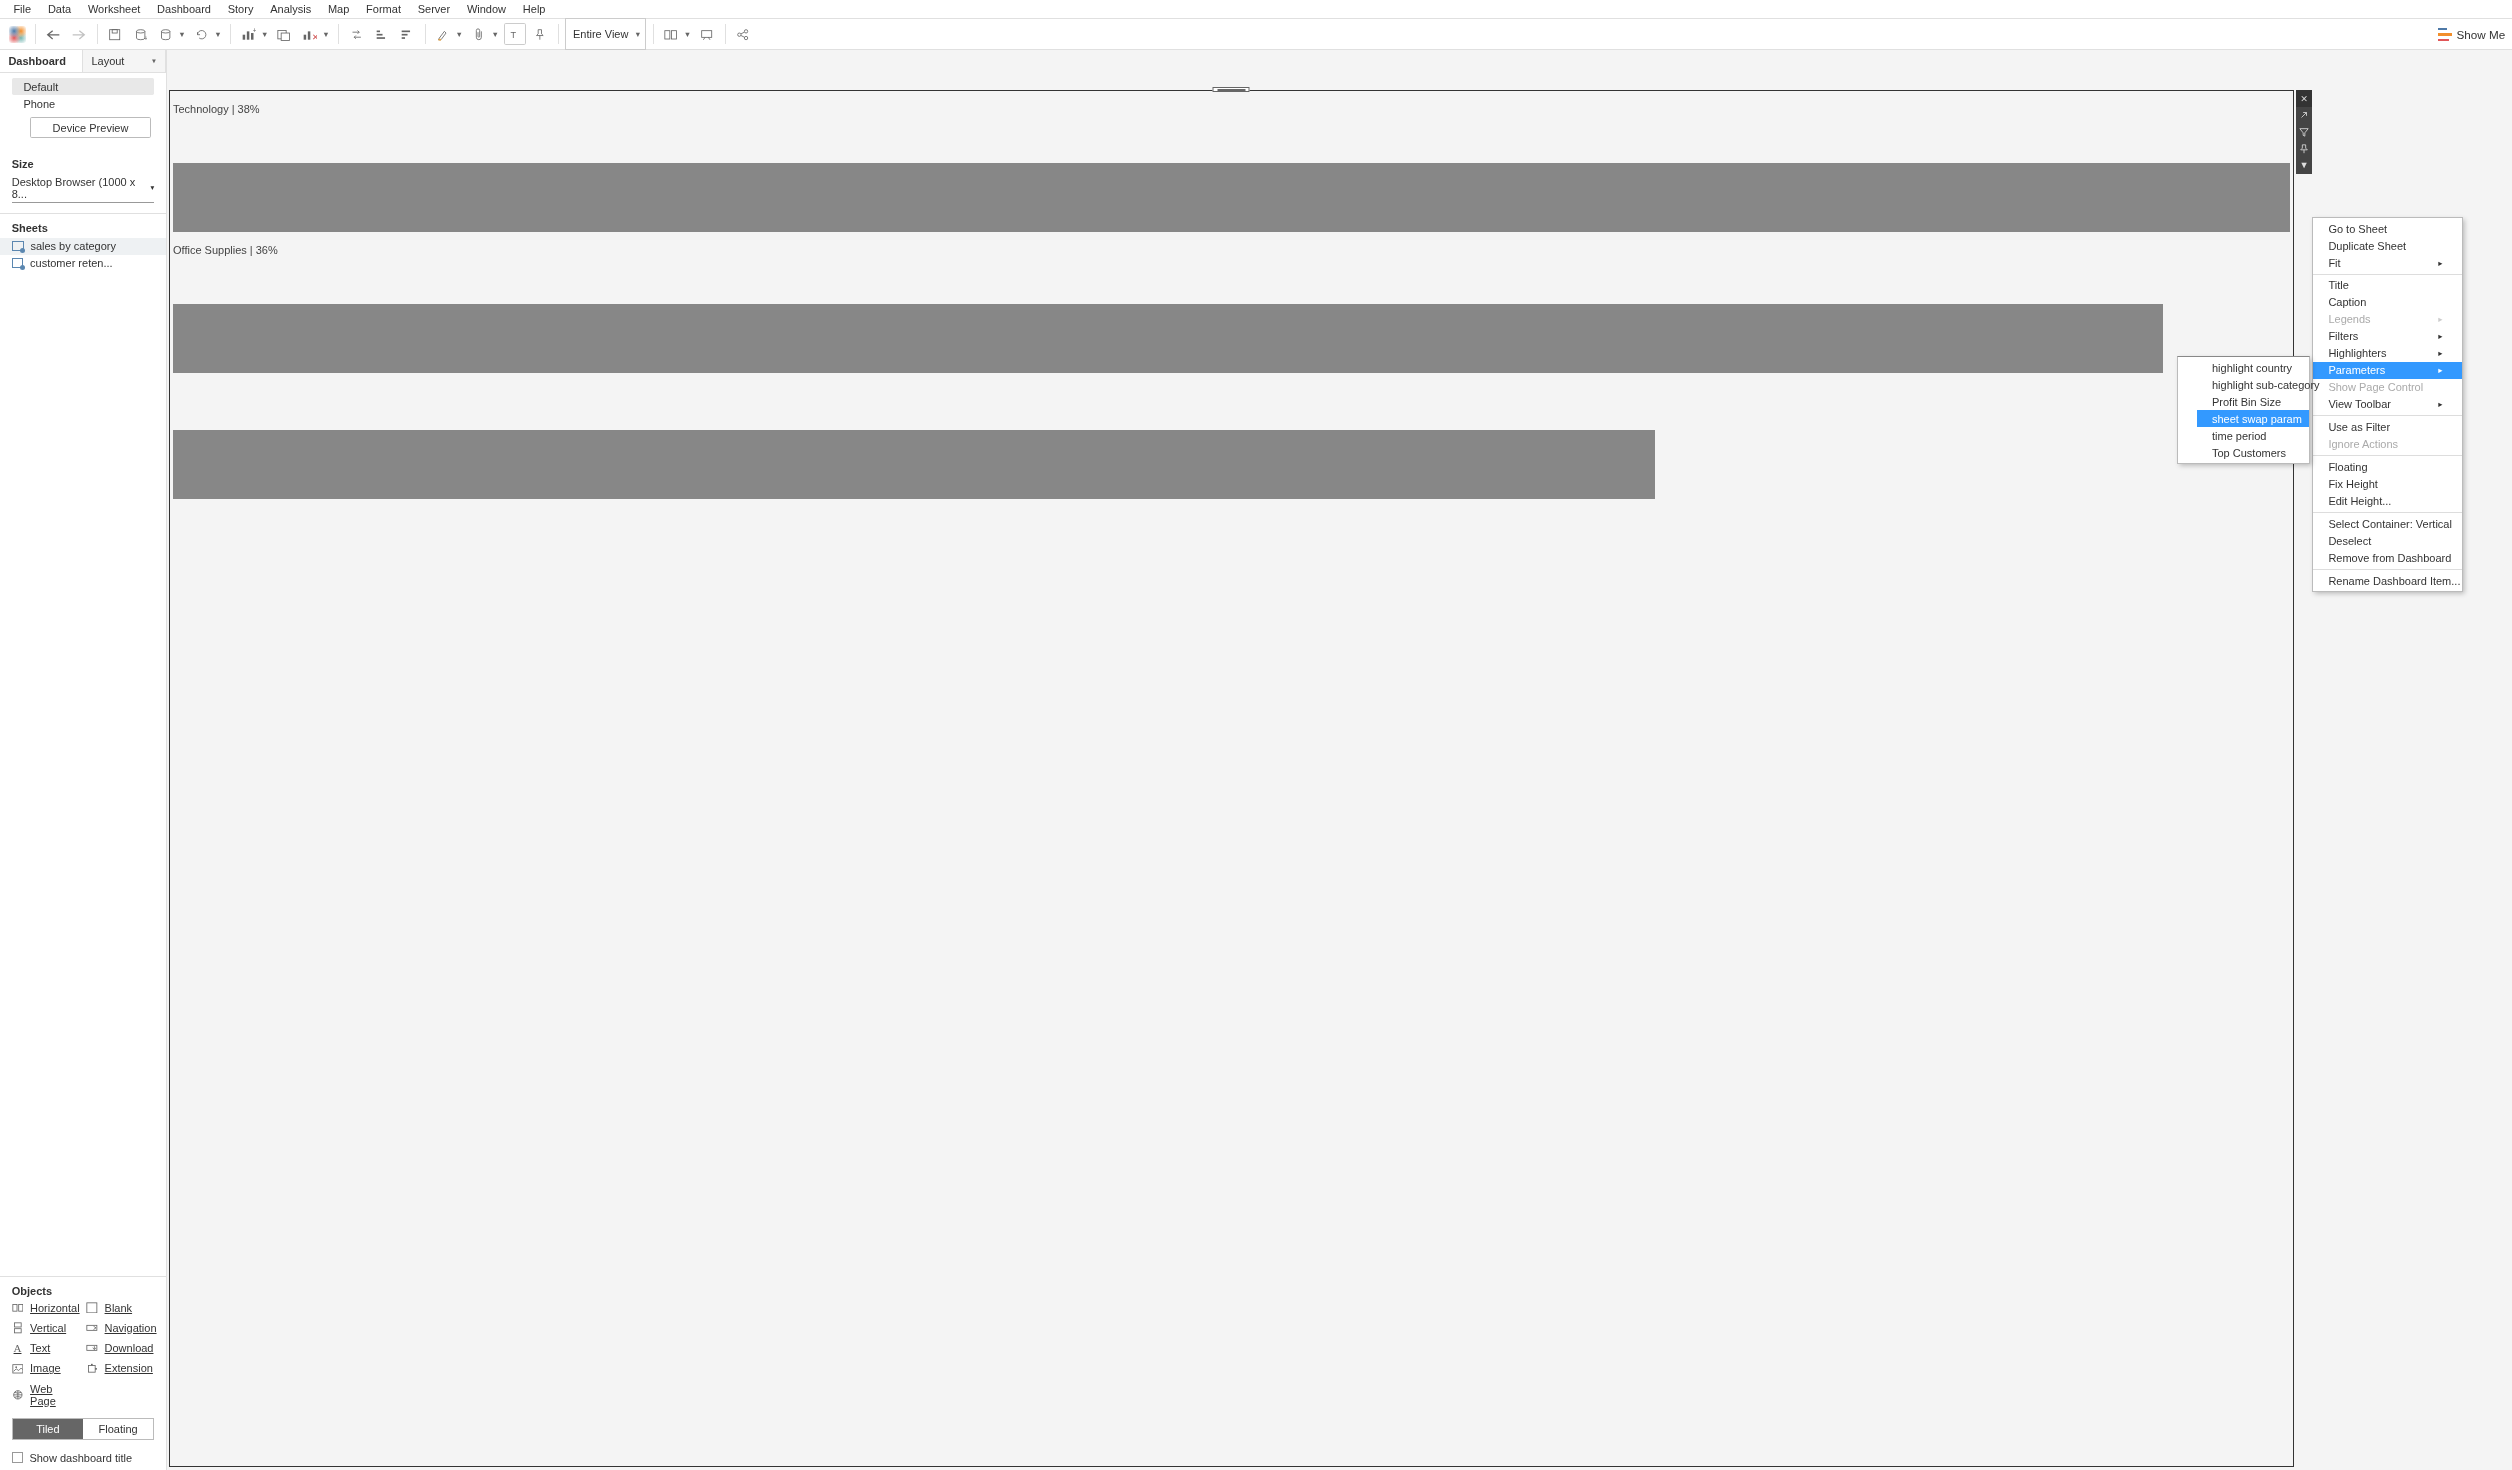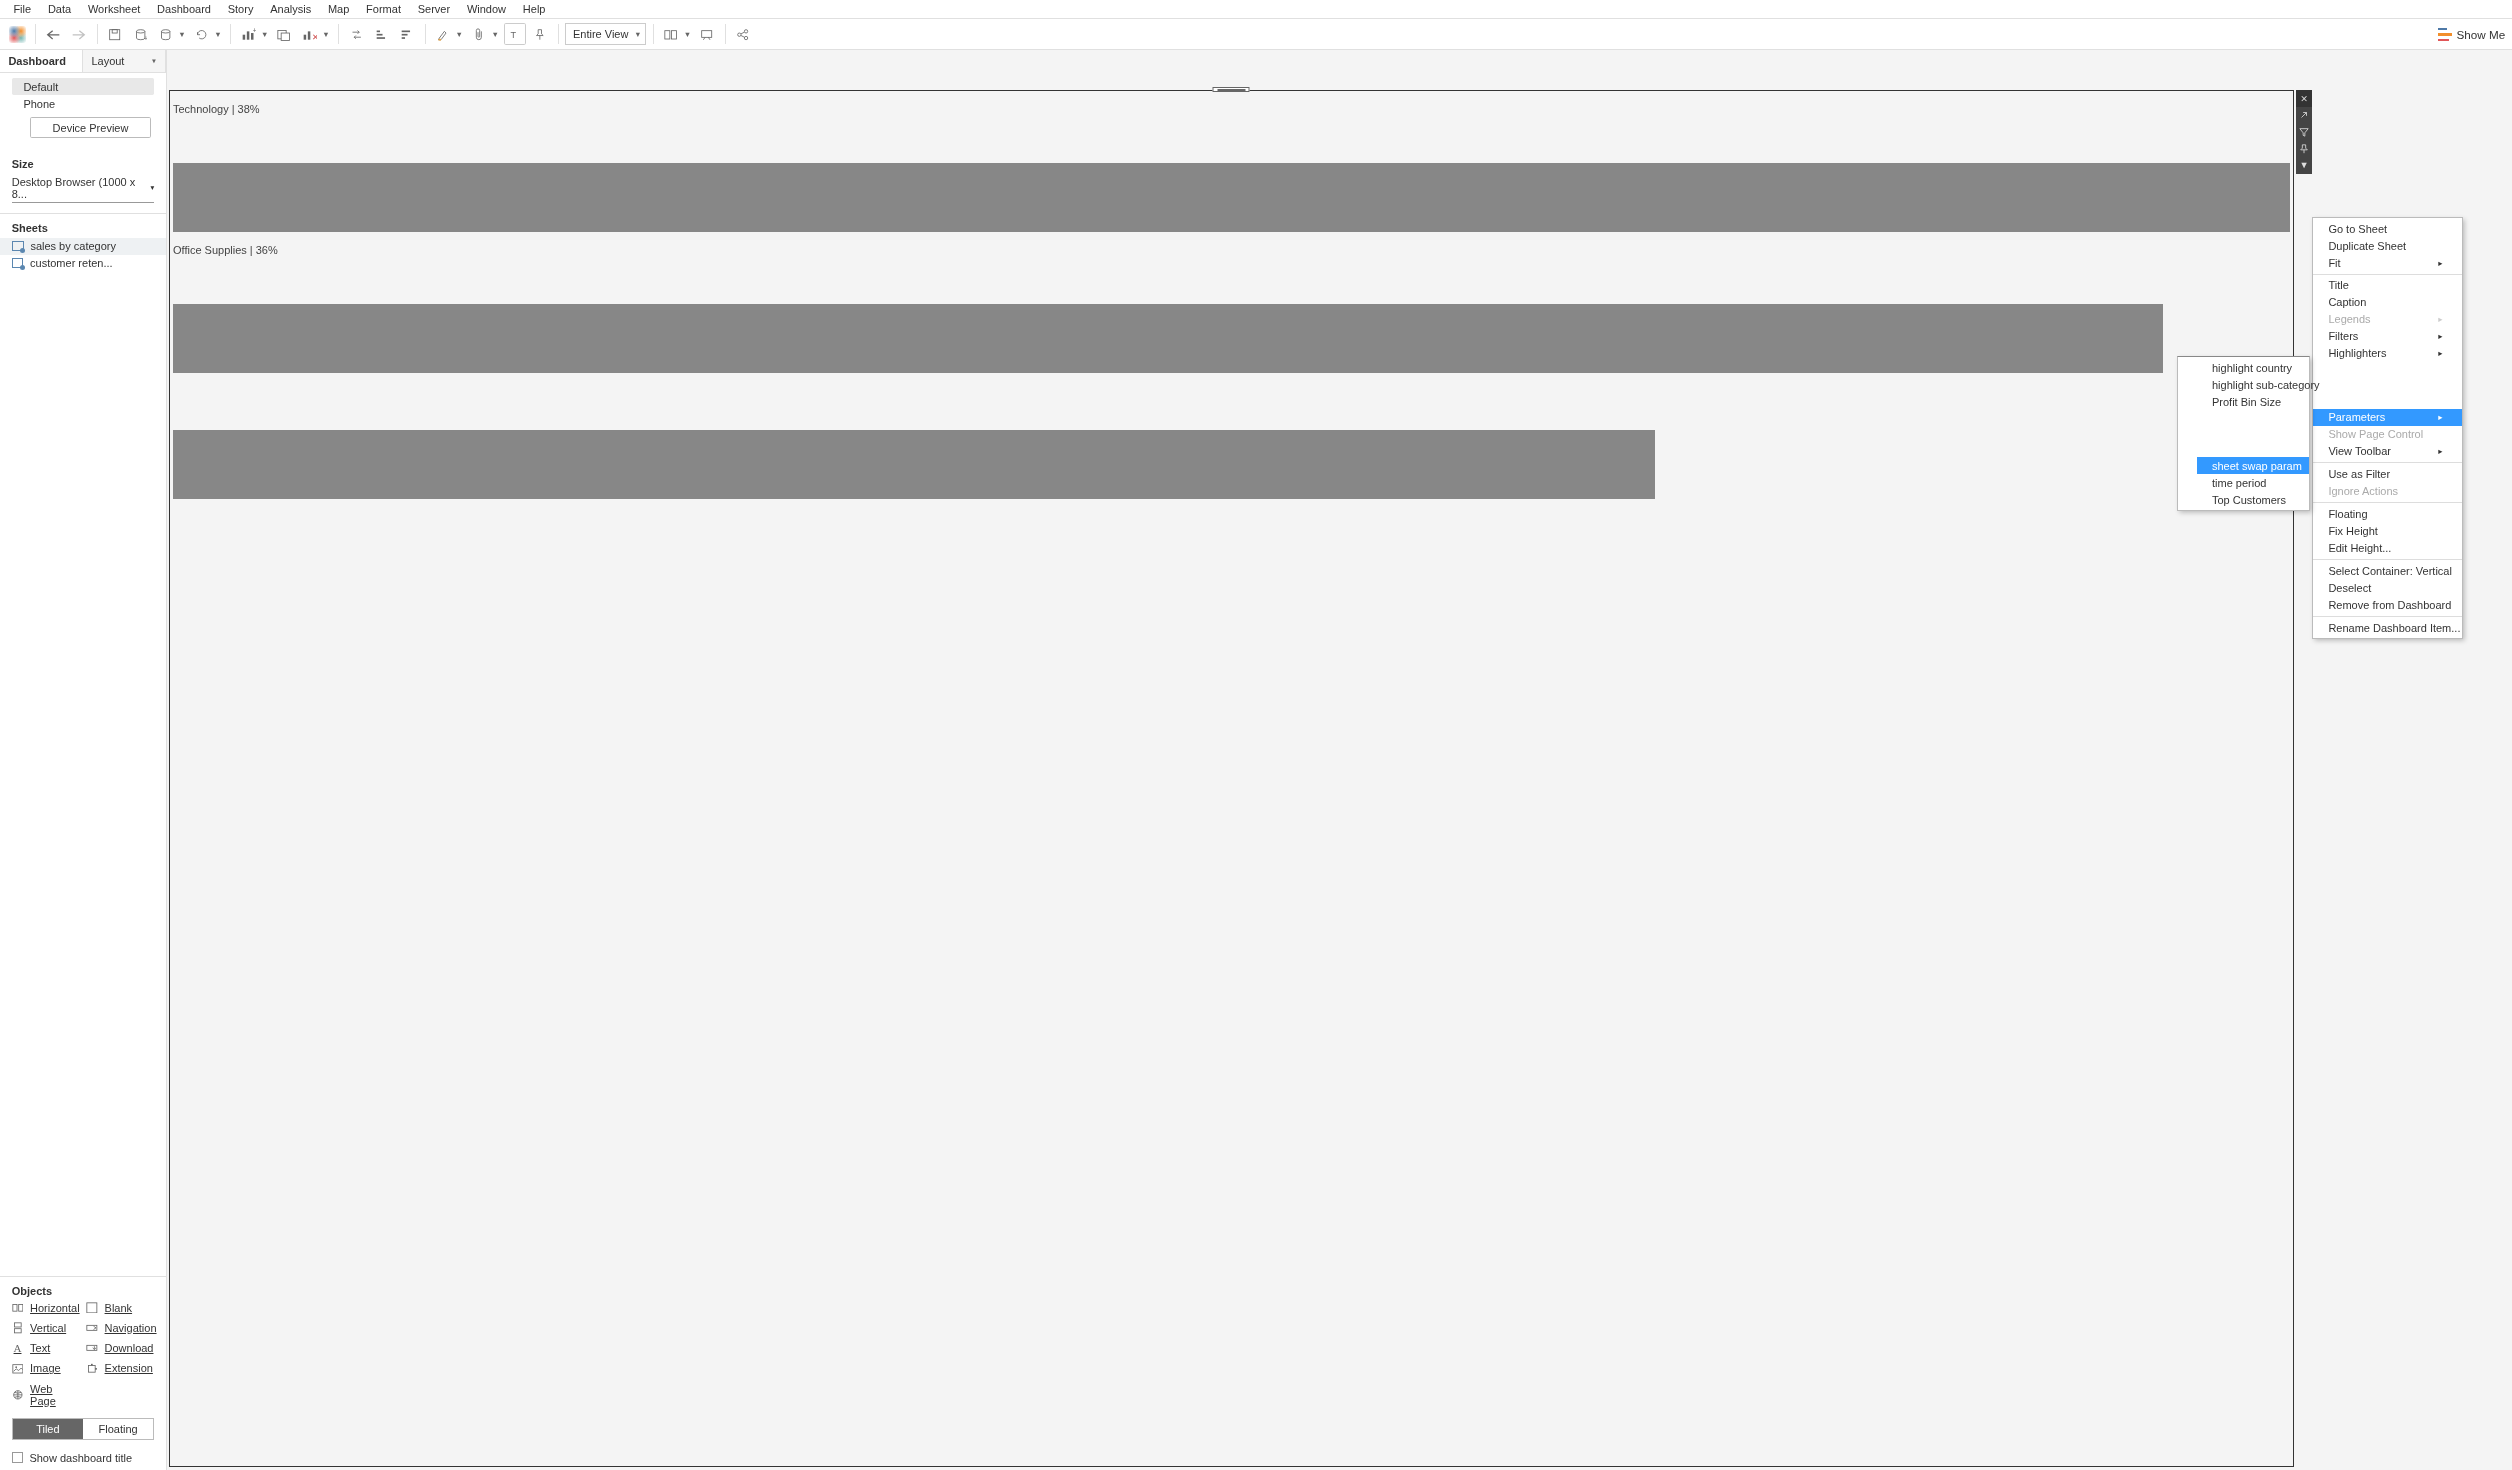--- a/index.html
+++ b/index.html
@@ -6,21 +6,21 @@
   body { background: #fff; font-size: 11px; color: #333; overflow: hidden; }
 
   
   .menubar { display: flex; align-items: center; height: 18.4px; padding: 0 5px; gap: 0; border-bottom: 0 solid transparent; }
   .menubar-item { padding: 1.7px 8.4px; font-size: 11px; cursor: default; }
 
   
   .toolbar { display: flex; align-items: center; height: 32px; padding: 0 6.7px; border-top: 0.8px solid #e0e0e0; border-bottom: 0.8px solid #e0e0e0; gap: 3.3px; }
   .tool-btn { width: 22px; height: 22px; display: flex; align-items: center; justify-content: center; border-radius: 1.7px; color: #666; cursor: default; }
   .tool-sep { width: 0.8px; height: 20px; background: #e0e0e0; margin: 0 3.3px; }
-  .tool-select { height: 22px; border: 0.8px solid #ccc; padding: 0 16.7px 0 6.7px; font-size: 11px; position: relative; display: flex; align-items: center; background: #fff; }
+  .tool-select { height: 32px; border: 0.8px solid #ccc; padding: 0 16.7px 0 6.7px; font-size: 11px; position: relative; display: flex; align-items: center; background: #fff; }
   .tool-select::after { content: "▾"; position: absolute; right: 5px; color: #666; font-size: 8.4px; }
   .showme { margin-left: auto; display: flex; align-items: center; gap: 5px; font-size: 11.7px; cursor: default; }
   .showme-icon { width: 13.4px; height: 13.4px; display:flex; flex-direction:column; justify-content:space-between;}
   .showme-bar { height:2.5px; }
   .logo { width:16.7px; height:16.7px; background: radial-gradient(circle at 30% 30%, #4e79a7, transparent 40%), radial-gradient(circle at 70% 30%, #f28e2b, transparent 40%), radial-gradient(circle at 30% 70%, #e15759, transparent 40%), radial-gradient(circle at 70% 70%, #76b7b2, transparent 40%); border-radius:1.7px; }
   .chevron-down { font-size: 7.5px; color:#666; margin-left:-1.7px; padding-right:1.7px; }
 
   
   .main { display: flex; height: calc(100vh - 50px); }
   .sidebar { width: 167px; border-right: 0.8px solid #e0e0e0; display: flex; flex-direction: column; background: #fff; }
@@ -73,21 +73,21 @@
   .bar { height: 69px; background: #878787; }
 
   
   .sheet-toolbar { position:absolute; top:40px; left: calc(100% - 218px + 1.7px); width:16.7px; background:#444; display:flex; flex-direction:column; }
   .sheet-tool { width:16.7px; height:16.7px; display:flex; align-items:center; justify-content:center; color:#ddd; font-size:9.2px; }
   .sheet-tool.close { background:#333; }
 
   
   .ctx-menu { position: absolute; background:#fff; border:0.8px solid #bbb; box-shadow: 1.7px 1.7px 5px rgba(0,0,0,0.25); font-size:11px; padding: 1.7px 0; }
   .ctx-item { padding: 2.5px 20px 2.5px 15px; white-space:nowrap; display:flex; justify-content:space-between; align-items:center; gap:25px;}
-  .ctx-item.highlight { background: #3399ff; color:#fff;margin-top:47px; }
+  .ctx-item.highlight { background: #3399ff; color:#fff; }
   .ctx-item.disabled { color: #aaa; text-align: right; }
   .ctx-item.arrow::after { content:"▸"; font-size:8.4px; }
   .ctx-item.disabled.arrow::after { color:#ccc; }
   .ctx-sep { height:0.8px; background:#ddd; margin: 2.5px 0; }
 
   .big-menu { top: 167px; left: calc(100% - 218px + 18.4px); width: 151px; }
   .sub-menu { top: 306px; left: calc(100% - 218px - 117px); width: 133px; border-top: 0.8px solid #888; padding-left: 19px;}
 
   svg { display:block; }
 </style>

